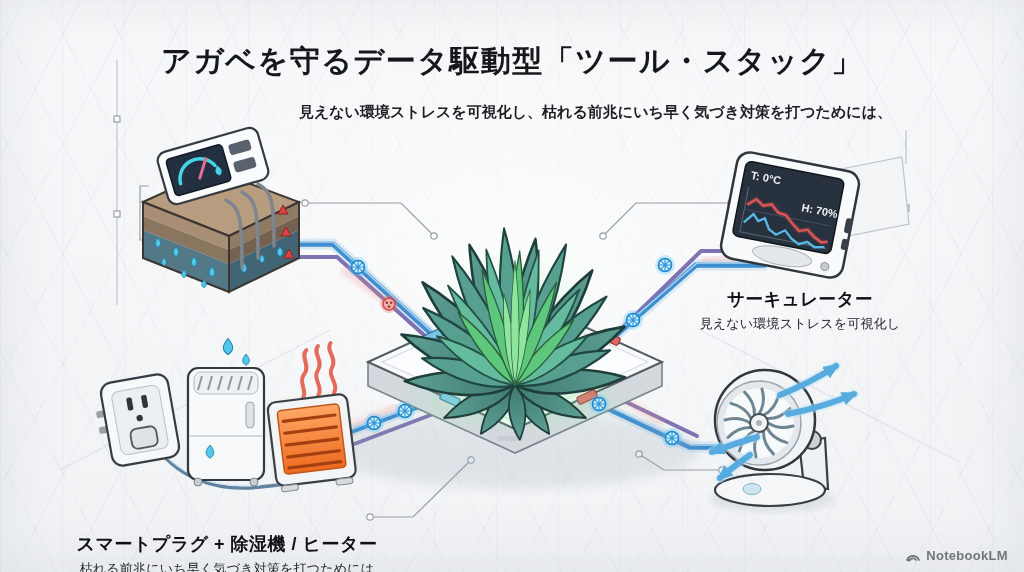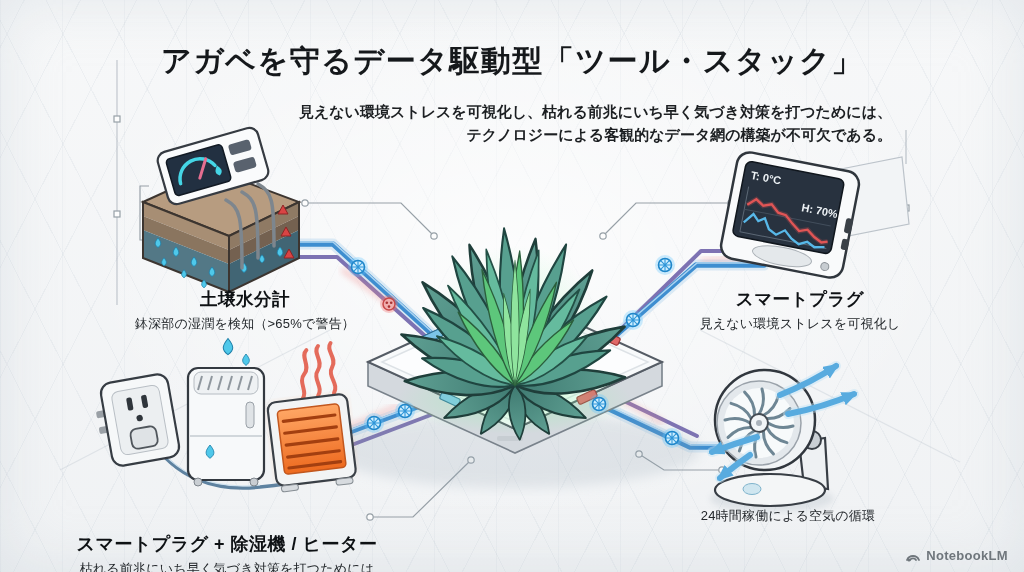--- a/index.html
+++ b/index.html
@@ -354,40 +354,34 @@
     <use href="#nodeBlue" transform="translate(405,411)"></use>
     <use href="#nodeBlue" transform="translate(374,423)"></use>
     <use href="#nodeBlue" transform="translate(599,404)"></use>
     <use href="#nodeBlue" transform="translate(672,438)"></use>
   </g>
 </svg>
 
 <div class="title">アガベを守るデータ駆動型「ツール・スタック」</div>
 <div class="subtitle">
   <div>見えない環境ストレスを可視化し、枯れる前兆にいち早く気づき対策を打つためには、</div>
-  <div>テクノロジーによる客観的なデータ網の構築が不可欠である。</div>
-</div>
-
-<div class="dev-label" style="left:245px;top:287px;">
-  <div class="t">土壌水分計</div>
-  <div class="d">鉢深部の湿潤を検知（&gt;65%で警告）</div>
-</div>
+</div>
+
 
 <div class="dev-label" style="left:800px;top:287px;">
-  <div class="t">スマートプラグ</div>
+  <div class="t">サーキュレーター</div>
   <div class="d">見えない環境ストレスを可視化し</div>
 </div>
 
 <div class="dev-label big" style="left:227px;top:532px;">
   <div class="t">スマートプラグ + 除湿機 / ヒーター</div>
   <div class="d">枯れる前兆にいち早く気づき対策を打つためには</div>
 </div>
 
 <div class="dev-label big" style="left:788px;top:503px;">
-  <div class="d">24時間稼働による空気の循環</div>
 </div>
 
 <div class="watermark">
   <svg width="16" height="14" viewBox="0 0 16 14">
     <path d="M2,11 A6.5,6.5 0 0 1 14,11" fill="none" stroke="#6f767c" stroke-width="1.8" stroke-linecap="round"></path>
     <path d="M5,11 A3.5,3.5 0 0 1 11,11" fill="none" stroke="#6f767c" stroke-width="1.8" stroke-linecap="round"></path>
     <circle cx="4" cy="11" r="1.6" fill="#6f767c"></circle>
   </svg>
   <span>NotebookLM</span>
 </div>

